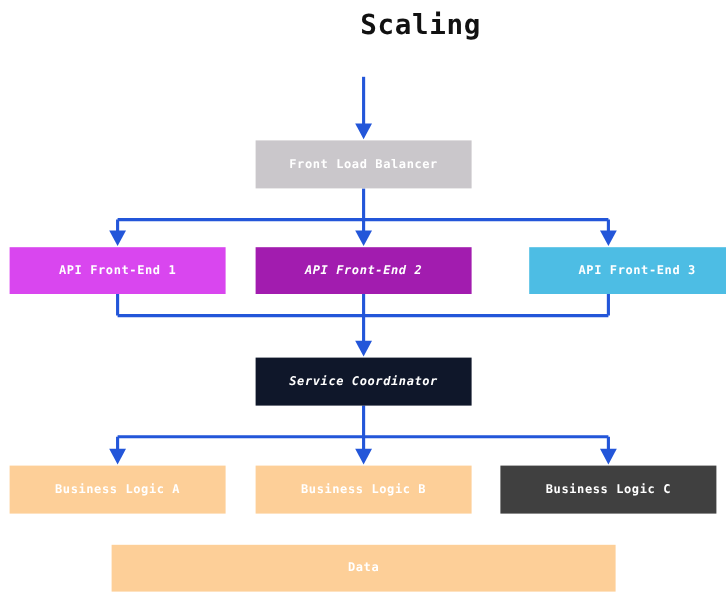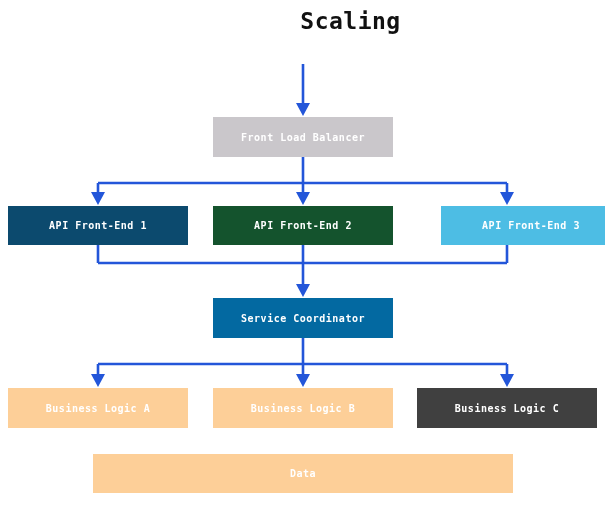--- a/index.html
+++ b/index.html
@@ -82,22 +82,22 @@
 
     <g>
       <path d="M303,338 L303,364 M98,364 L507,364 M98,364 L98,375 M303,364 L303,375 M507,364 L507,375"></path>
       <polygon points="91,374 105,374 98,387"></polygon>
       <polygon points="296,374 310,374 303,387"></polygon>
       <polygon points="500,374 514,374 507,387"></polygon>
     </g>
   </svg>
 
   <div class="node n-flb" style="background: rgb(202, 199, 203); color: rgb(255, 255, 255);">Front Load Balancer</div>
-  <div class="node n-api1" style="background: #0c4a6e; color: rgb(255, 255, 255);">API Front-End 1</div>
-  <div class="node n-api2" style="background: #14532d; color: rgb(255, 255, 255);">API Front-End 2</div>
+  <div class="node n-api1" style="background: #d946ef; color: rgb(255, 255, 255);">API Front-End 1</div>
+  <div class="node n-api2" style="background: #a21caf; color: rgb(255, 255, 255); font-style: italic;">API Front-End 2</div>
   <div class="node n-api3" style="background: rgb(77, 189, 228); color: rgb(255, 255, 255); margin-left: 24px;">API Front-End 3</div>
-  <div class="node n-sc" style="background: #0369a1; color: rgb(255, 255, 255);">Service Coordinator</div>
+  <div class="node n-sc" style="background: #0f172a; color: rgb(255, 255, 255); font-style: italic;">Service Coordinator</div>
   <div class="node n-bla" style="background: rgb(253, 207, 152); color: rgb(255, 255, 255);">Business Logic A</div>
   <div class="node n-blb" style="background: rgb(253, 207, 152); color: rgb(255, 255, 255);">Business Logic B</div>
   <div class="node n-blc" style="background: #404040; color: rgb(255, 255, 255);">Business Logic C</div>
   <div class="node n-data" style="background: rgb(253, 207, 152); color: rgb(255, 255, 255);">Data</div>
 
 </div>
 
 </body></html>

